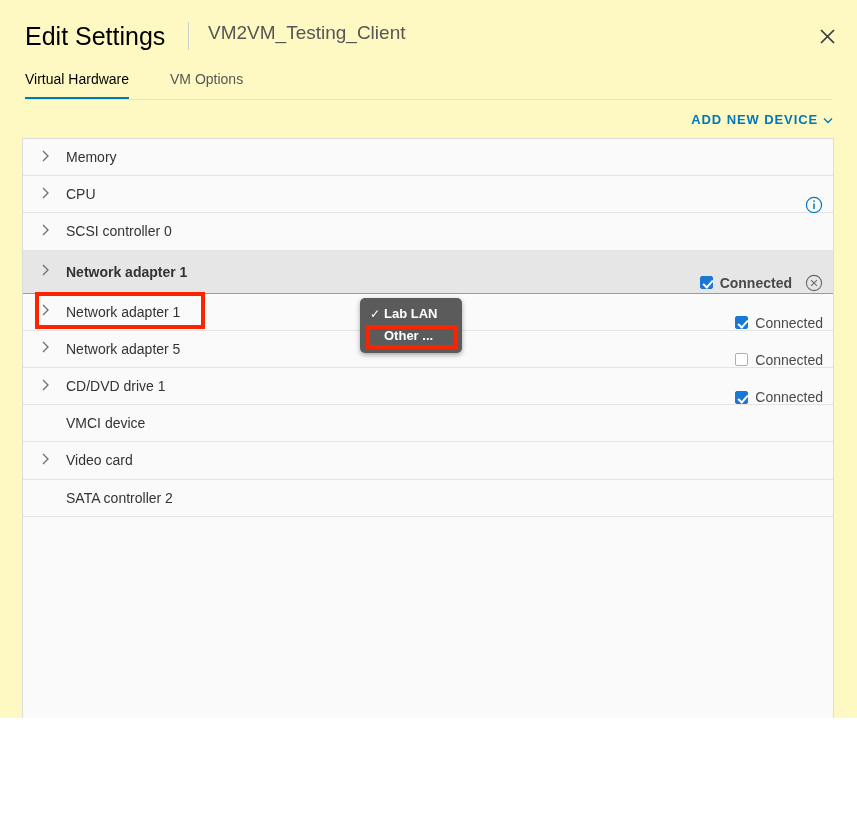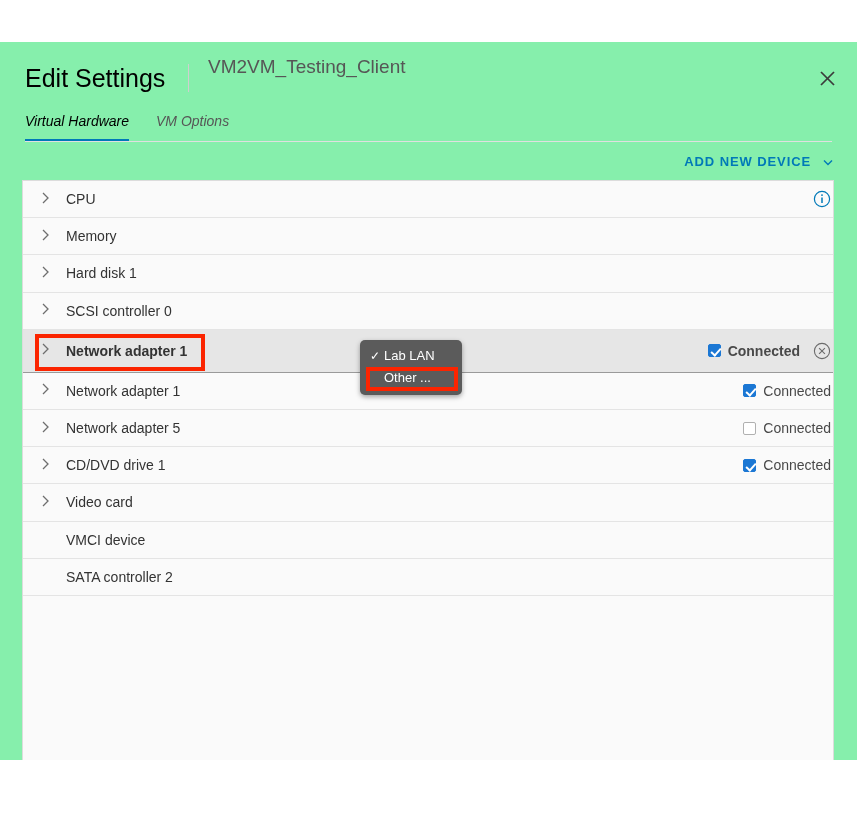--- a/index.html
+++ b/index.html
@@ -6,23 +6,22 @@
   html, body {
     margin: 0; padding: 0;
     width: 857px; height: 822px;
     background: #ffffff;
     font-family: "Liberation Sans", sans-serif;
     -webkit-font-smoothing: antialiased;
   }
   #dialog {
     position: relative;
     width: 857px; height: 718px;
-    background: #86efac;
+    background: #fef9c3;
     overflow: hidden;
-    margin-top: 42px;
   }
 
   
   .hdr {
     position: absolute;
     left: 0; top: 0; width: 857px; height: 66px;
   }
   .hdr-title {
     position: absolute;
     left: 25px; top: 20px;
@@ -33,21 +32,21 @@
     line-height: 32px;
   }
   .hdr-sep {
     position: absolute;
     left: 188px; top: 22px;
     width: 1px; height: 28px;
     background: #cfcfcf;
   }
   .hdr-sub {
     position: absolute;
-    left: 208px; top: 12px;
+    left: 208px; top: 20px;
     font-size: 19px;
     font-weight: 400;
     color: #565656;
     line-height: 26px;
   }
   .close-btn {
     position: absolute;
     right: 16px; top: 22px;
     width: 28px; height: 28px;
     display: flex; align-items: center; justify-content: center;
@@ -62,45 +61,44 @@
     left: 0; top: 70px; width: 857px; height: 30px;
   }
   .tab {
     position: absolute;
     top: 0;
     font-size: 14px;
     color: #565656;
     padding-bottom: 9px;
     cursor: pointer;
     line-height: 18px;
-    font-style: italic;
   }
   .tab.active {
     color: #000000;
     border-bottom: 3px solid #0079b8;
   }
   .tab-vh { left: 25px; }
-  .tab-vo { left: 156px; }
+  .tab-vo { left: 170px; }
   .tabs-rule {
     position: absolute;
     left: 25px; top: 99px;
     width: 807px; height: 1px;
     background: #e0e0e0;
   }
 
   
   .add-device {
     position: absolute;
     right: 24px; top: 111px;
     font-size: 13px;
     font-weight: 600;
     letter-spacing: 0.9px;
     color: #0079b8;
     cursor: pointer;
-    display: flex; align-items: center; gap: 12px;
+    display: flex; align-items: center; gap: 5px;
     line-height: 17px;
   }
   .add-device .chev {
     display: inline-block;
     font-size: 11px;
     line-height: 11px;
     transform: translateY(1px);
   }
 
   
@@ -138,23 +136,23 @@
   .chev-spacer { width: 14px; flex: 0 0 14px; }
   .row-label {
     margin-left: 10px;
     font-size: 14px;
     color: #333333;
     line-height: 18px;
     white-space: nowrap;
   }
   .row-right {
     position: absolute;
-    right: 0; top: 0; height: 100%;
+    right: 0; top: 11px; height: 100%;
     display: flex; align-items: center;
-    padding-right: 2px;
+    padding-right: 10px;
   }
   .conn {
     display: flex; align-items: center; gap: 7px;
   }
   .cbox {
     width: 13px; height: 13px;
     border: 1px solid #b0b0b0;
     border-radius: 2px;
     background: #ffffff;
     position: relative;
@@ -227,21 +225,21 @@
     cursor: pointer;
     display: flex;
     align-items: center;
   }
   .ctxitem .tick {
     width: 12px;
     flex: 0 0 12px;
     font-size: 12px;
   }
   .ctxitem .tick.blank { visibility: hidden; }
-  .ctxitem .ctxlabel { margin-left: 2px; }
+  .ctxitem .ctxlabel { margin-left: 2px; font-weight: bold; }
 
   
   .footer {
     position: absolute;
     left: 0; bottom: 0; width: 857px; height: 84px;
   }
 </style>
 </head>
 <body>
 
@@ -279,44 +277,37 @@
       </svg>
     </span>
   </div>
 
   <div class="table">
     <div id="rows">
         <div class="row">
           <span class="chev-right"><svg width="7" height="12" viewBox="0 0 7 12" aria-hidden="true">
               <path d="M1 1 L6 6 L1 11" fill="none" stroke="currentColor" stroke-width="1.3"></path>
             </svg></span>
+          <span class="row-label">Memory</span>
+          <div class="row-right"></div>
+        </div>
+        <div class="row">
+          <span class="chev-right"><svg width="7" height="12" viewBox="0 0 7 12" aria-hidden="true">
+              <path d="M1 1 L6 6 L1 11" fill="none" stroke="currentColor" stroke-width="1.3"></path>
+            </svg></span>
           <span class="row-label">CPU</span>
           <div class="row-right">
             <span class="info-icon">
               <svg width="18" height="18" viewBox="0 0 18 18" aria-hidden="true">
                 <circle cx="9" cy="9" r="7.6" fill="none" stroke="currentColor" stroke-width="1.2"></circle>
                 <circle cx="9" cy="5.1" r="0.95" fill="currentColor"></circle>
                 <line x1="9" y1="7.6" x2="9" y2="13" stroke="currentColor" stroke-width="1.5"></line>
               </svg>
             </span>
           </div>
-        </div>
-        <div class="row">
-          <span class="chev-right"><svg width="7" height="12" viewBox="0 0 7 12" aria-hidden="true">
-              <path d="M1 1 L6 6 L1 11" fill="none" stroke="currentColor" stroke-width="1.3"></path>
-            </svg></span>
-          <span class="row-label">Memory</span>
-          <div class="row-right"></div>
-        </div>
-        <div class="row">
-          <span class="chev-right"><svg width="7" height="12" viewBox="0 0 7 12" aria-hidden="true">
-              <path d="M1 1 L6 6 L1 11" fill="none" stroke="currentColor" stroke-width="1.3"></path>
-            </svg></span>
-          <span class="row-label">Hard disk 1</span>
-          <div class="row-right"></div>
         </div>
         <div class="row">
           <span class="chev-right"><svg width="7" height="12" viewBox="0 0 7 12" aria-hidden="true">
               <path d="M1 1 L6 6 L1 11" fill="none" stroke="currentColor" stroke-width="1.3"></path>
             </svg></span>
           <span class="row-label">SCSI controller 0</span>
           <div class="row-right"></div>
         </div>
         <div class="row hovered tall">
           <span class="chev-right"><svg width="7" height="12" viewBox="0 0 7 12" aria-hidden="true">
@@ -367,29 +358,29 @@
             </svg></span>
           <span class="row-label">CD/DVD drive 1</span>
           <div class="row-right">
             <div class="conn">
               <span class="cbox checked"></span>
               <span class="conn-label">Connected</span>
             </div>
           </div>
         </div>
         <div class="row">
-          <span class="chev-right"><svg width="7" height="12" viewBox="0 0 7 12" aria-hidden="true">
-              <path d="M1 1 L6 6 L1 11" fill="none" stroke="currentColor" stroke-width="1.3"></path>
-            </svg></span>
-          <span class="row-label">Video card</span>
-          <div class="row-right"></div>
-        </div>
-        <div class="row">
           <span class="chev-spacer"></span>
           <span class="row-label">VMCI device</span>
+          <div class="row-right"></div>
+        </div>
+        <div class="row">
+          <span class="chev-right"><svg width="7" height="12" viewBox="0 0 7 12" aria-hidden="true">
+              <path d="M1 1 L6 6 L1 11" fill="none" stroke="currentColor" stroke-width="1.3"></path>
+            </svg></span>
+          <span class="row-label">Video card</span>
           <div class="row-right"></div>
         </div>
         <div class="row">
           <span class="chev-spacer"></span>
           <span class="row-label">SATA controller 2</span>
           <div class="row-right"></div>
         </div>
       </div>
     <div class="table-filler"></div>
   </div>

